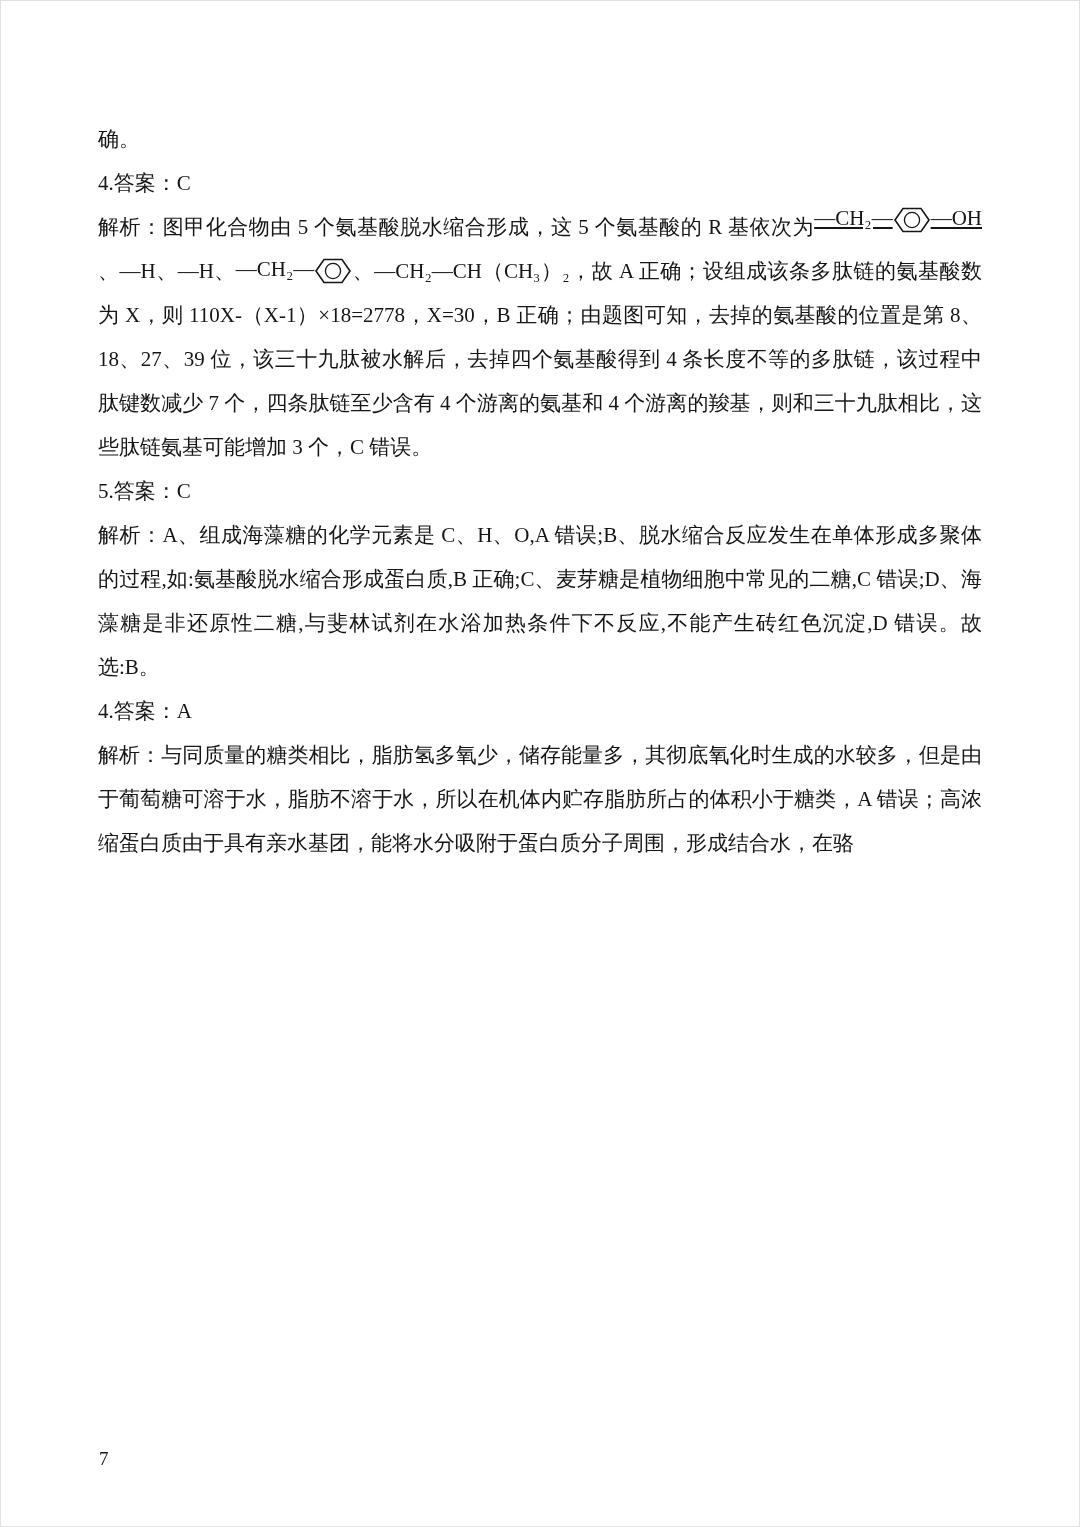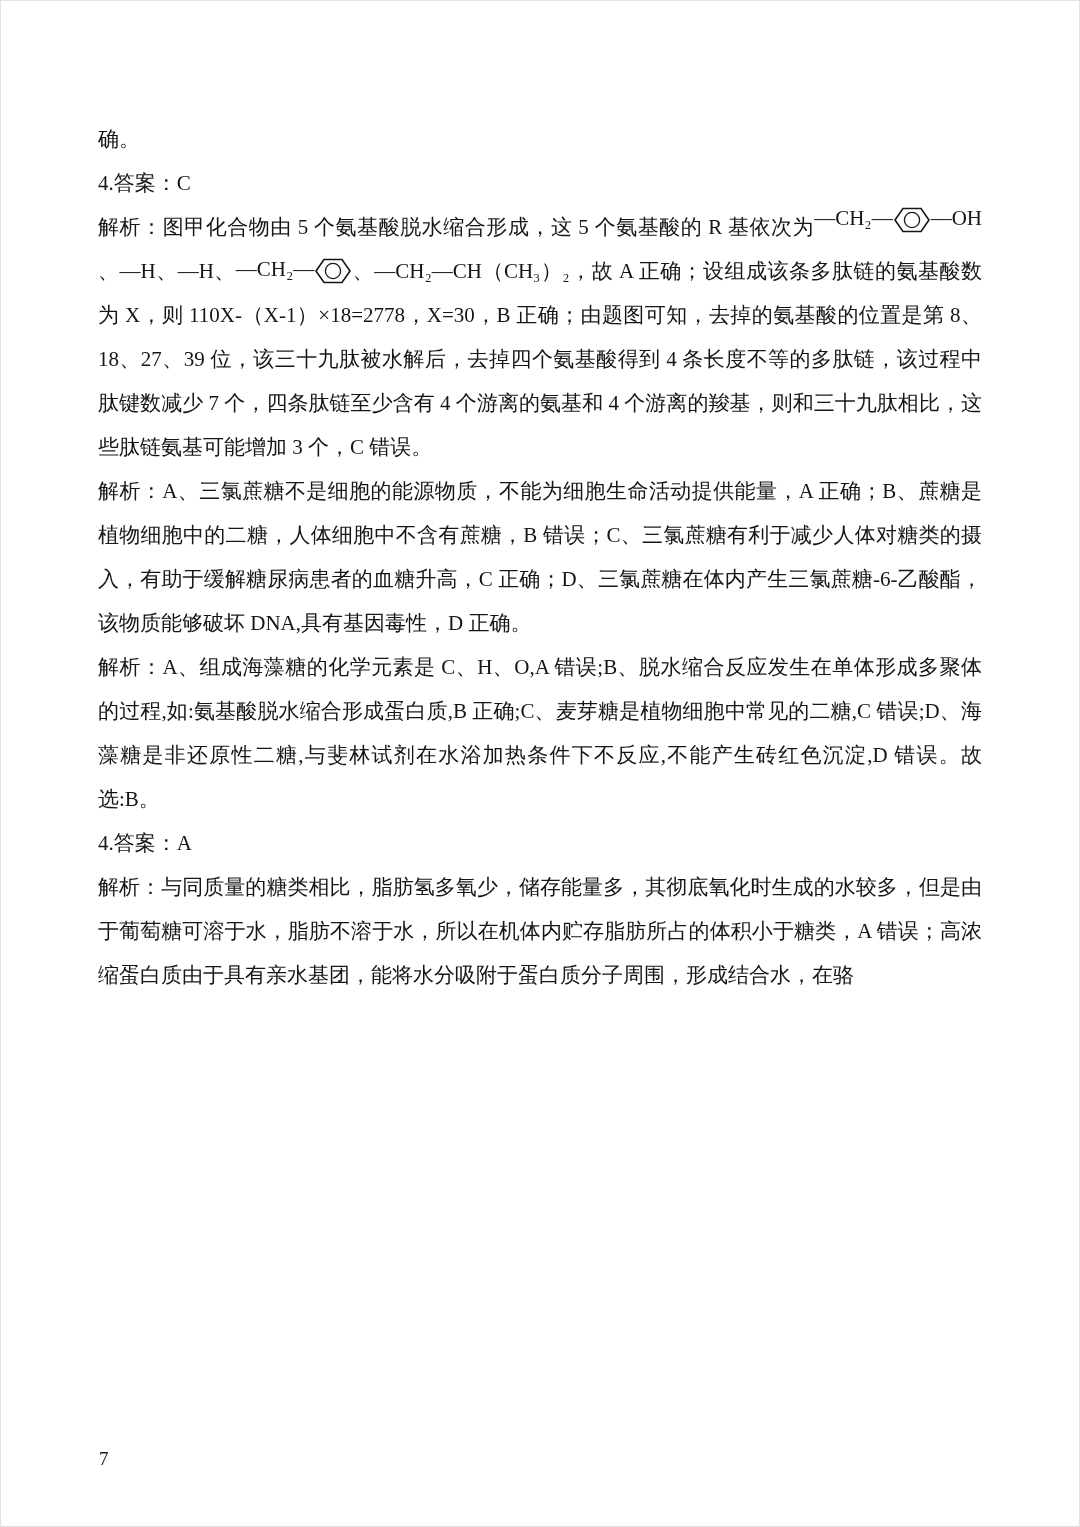--- a/index.html
+++ b/index.html
@@ -28,20 +28,21 @@
 
   .chem { white-space: nowrap; }
   .chem svg {
     vertical-align: middle;
     margin: 0 1px;
   }
   .chem-raised {
     position: relative;
     top: -9px;
     display: inline-block;
+    text-decoration: underline;
   }
   .chem-inline {
     position: relative;
     top: -2px;
     display: inline-block;
   }
 
   .page-number {
     position: absolute;
     left: 98px;
@@ -61,22 +62,22 @@
 
     <p>4.答案：C</p>
     <p><span>解析：图甲化合物由 5 个氨基酸脱水缩合形成，这 5 个氨基酸的 R 基依次为</span><span class="chem chem-raised"><span>—CH₂—</span><svg width="36" height="28" viewBox="0 0 36 28">
             <polygon points="1,14 9,2.5 27,2.5 35,14 27,25.5 9,25.5" fill="none" stroke="#151515" stroke-width="1.6"></polygon>
             <circle cx="18" cy="14" r="7.6" fill="none" stroke="#151515" stroke-width="1.3"></circle>
           </svg><span>—OH</span></span><span>、—H、—H、</span><span class="chem chem-inline"><span>—CH₂—</span><svg width="36" height="28" viewBox="0 0 36 28">
             <polygon points="1,14 9,2.5 27,2.5 35,14 27,25.5 9,25.5" fill="none" stroke="#151515" stroke-width="1.6"></polygon>
             <circle cx="18" cy="14" r="7.6" fill="none" stroke="#151515" stroke-width="1.3"></circle>
           </svg></span><span>、—CH₂—CH（CH₃）₂，故 A 正确；设组成该条多肽链的氨基酸数为 X，则 110X-（X-1）×18=2778，X=30，B 正确；由题图可知，去掉的氨基酸的位置是第 8、18、27、39 位，该三十九肽被水解后，去掉四个氨基酸得到 4 条长度不等的多肽链，该过程中肽键数减少 7 个，四条肽链至少含有 4 个游离的氨基和 4 个游离的羧基，则和三十九肽相比，这些肽链氨基可能增加 3 个，C 错误。</span></p>
 
+    <p>5.答案：C</p>
 
-    <p>解析：A、三氯蔗糖不是细胞的能源物质，不能为细胞生命活动提供能量，A 正确；B、蔗糖是植物细胞中的二糖，人体细胞中不含有蔗糖，B 错误；C、三氯蔗糖有利于减少人体对糖类的摄入，有助于缓解糖尿病患者的血糖升高，C 正确；D、三氯蔗糖在体内产生三氯蔗糖-6-乙酸酯，该物质能够破坏 DNA,具有基因毒性，D 正确。</p>
 
     <p>解析：A、组成海藻糖的化学元素是 C、H、O,A 错误;B、脱水缩合反应发生在单体形成多聚体的过程,如:氨基酸脱水缩合形成蛋白质,B 正确;C、麦芽糖是植物细胞中常见的二糖,C 错误;D、海藻糖是非还原性二糖,与斐林试剂在水浴加热条件下不反应,不能产生砖红色沉淀,D 错误。故选:B。</p>
 
     <p>4.答案：A</p>
     <p>解析：与同质量的糖类相比，脂肪氢多氧少，储存能量多，其彻底氧化时生成的水较多，但是由于葡萄糖可溶于水，脂肪不溶于水，所以在机体内贮存脂肪所占的体积小于糖类，A 错误；高浓缩蛋白质由于具有亲水基团，能将水分吸附于蛋白质分子周围，形成结合水，在骆</p>
 
   </div>
 
   <div class="page-number">7</div>
 </div>

